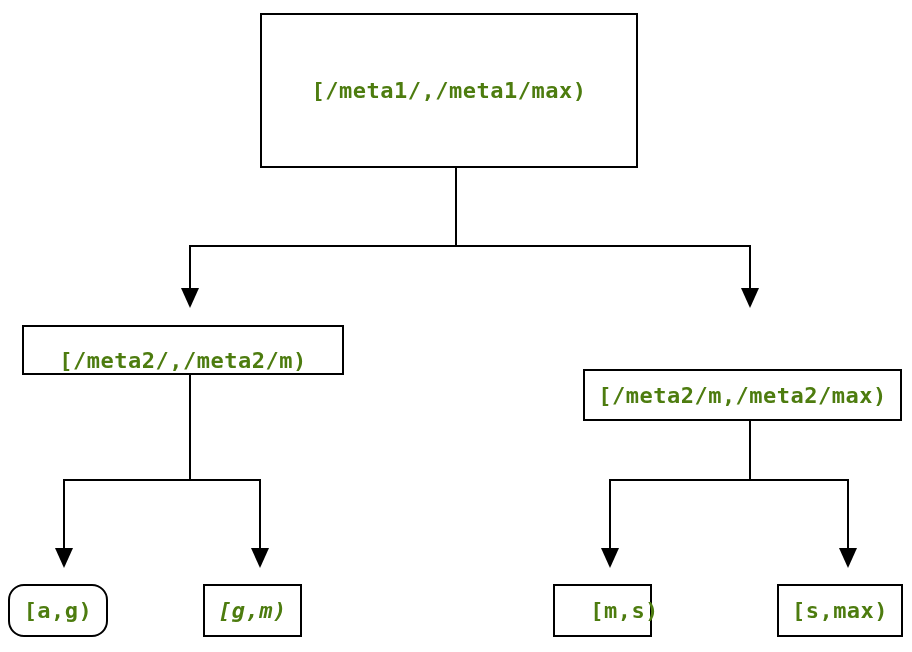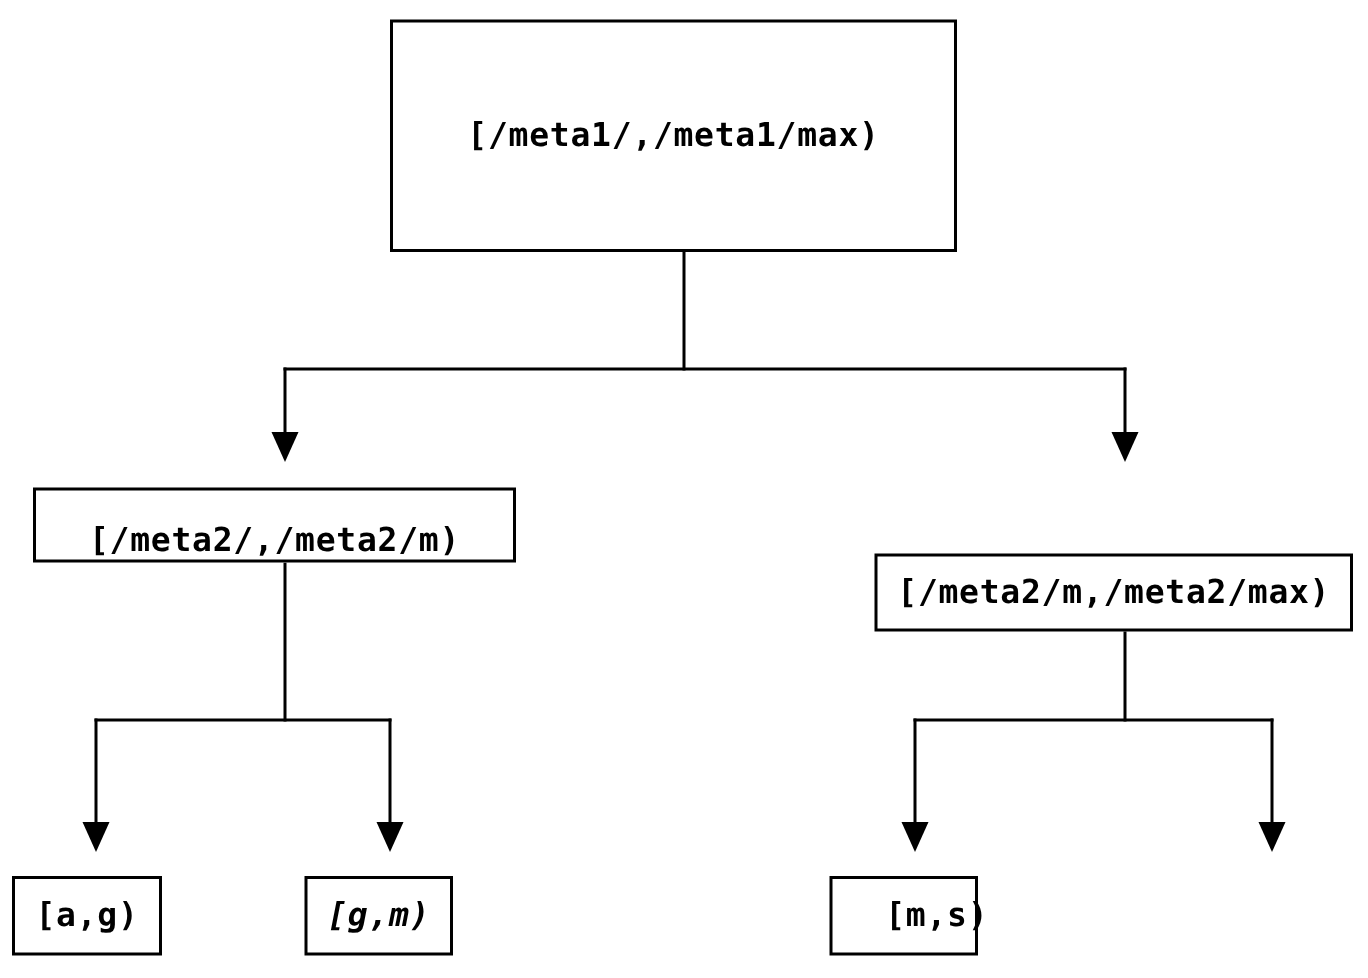--- a/index.html
+++ b/index.html
@@ -22,41 +22,41 @@
     background: #ffffff;
     display: flex;
     align-items: center;
     justify-content: center;
   }
   .node .label {
     font-family: "DejaVu Sans Mono", "Liberation Mono", monospace;
     font-size: 22px;
     font-weight: bold;
     letter-spacing: 0.5px;
-    color: #000000;
+    color: #4d7c0f;
     white-space: nowrap;
   }
   .edge {
     position: absolute;
     background: #000000;
   }
   .arrowhead {
     position: absolute;
     width: 0;
     height: 0;
     border-left: 9px solid transparent;
     border-right: 9px solid transparent;
     border-top: 20px solid #000000;
   }
 
   
   #node-root        { left: 260px; top: 13px;  width: 378px; height: 155px; }
   #node-left-child  { left: 22px;  top: 325px; width: 322px; height: 50px; align-items: flex-end;  }
   #node-right-child { left: 583px; top: 325px; width: 319px; height: 52px; margin-top: 44px;  }
-  #node-leaf-ag     { left: 8px;   top: 584px; width: 100px; height: 53px;  }
+  #node-leaf-ag     { left: 8px;   top: 584px; width: 100px; height: 53px; border-radius: 16px;  }
   #node-leaf-gm     { left: 203px; top: 584px; width: 99px;  height: 53px; font-style: italic;  }
   #node-leaf-ms     { left: 553px; top: 584px; width: 99px;  height: 53px; padding-left: 44px;  }
   #node-leaf-smax   { left: 777px; top: 584px; width: 126px; height: 53px;  }
 
   
   #edge-root-stem      { left: 455px; top: 168px; width: 2px;   height: 79px; }
   #edge-l1-hbar        { left: 189px; top: 245px; width: 562px; height: 2px;  }
   #edge-l1-drop-left   { left: 189px; top: 245px; width: 2px;   height: 43px; }
   #edge-l1-drop-right  { left: 749px; top: 245px; width: 2px;   height: 43px; }
   #arrow-l1-left       { left: 181px; top: 288px; }
@@ -121,14 +121,17 @@
   </div>
 
   <div class="node" id="node-leaf-gm">
     <span class="label">[g,m)</span>
   </div>
 
   <div class="node" id="node-leaf-ms">
     <span class="label">[m,s)</span>
   </div>
 
+  <div class="node" id="node-leaf-smax">
+    <span class="label">[s,max)</span>
+  </div>
 
 </div>
 
 </body></html>

